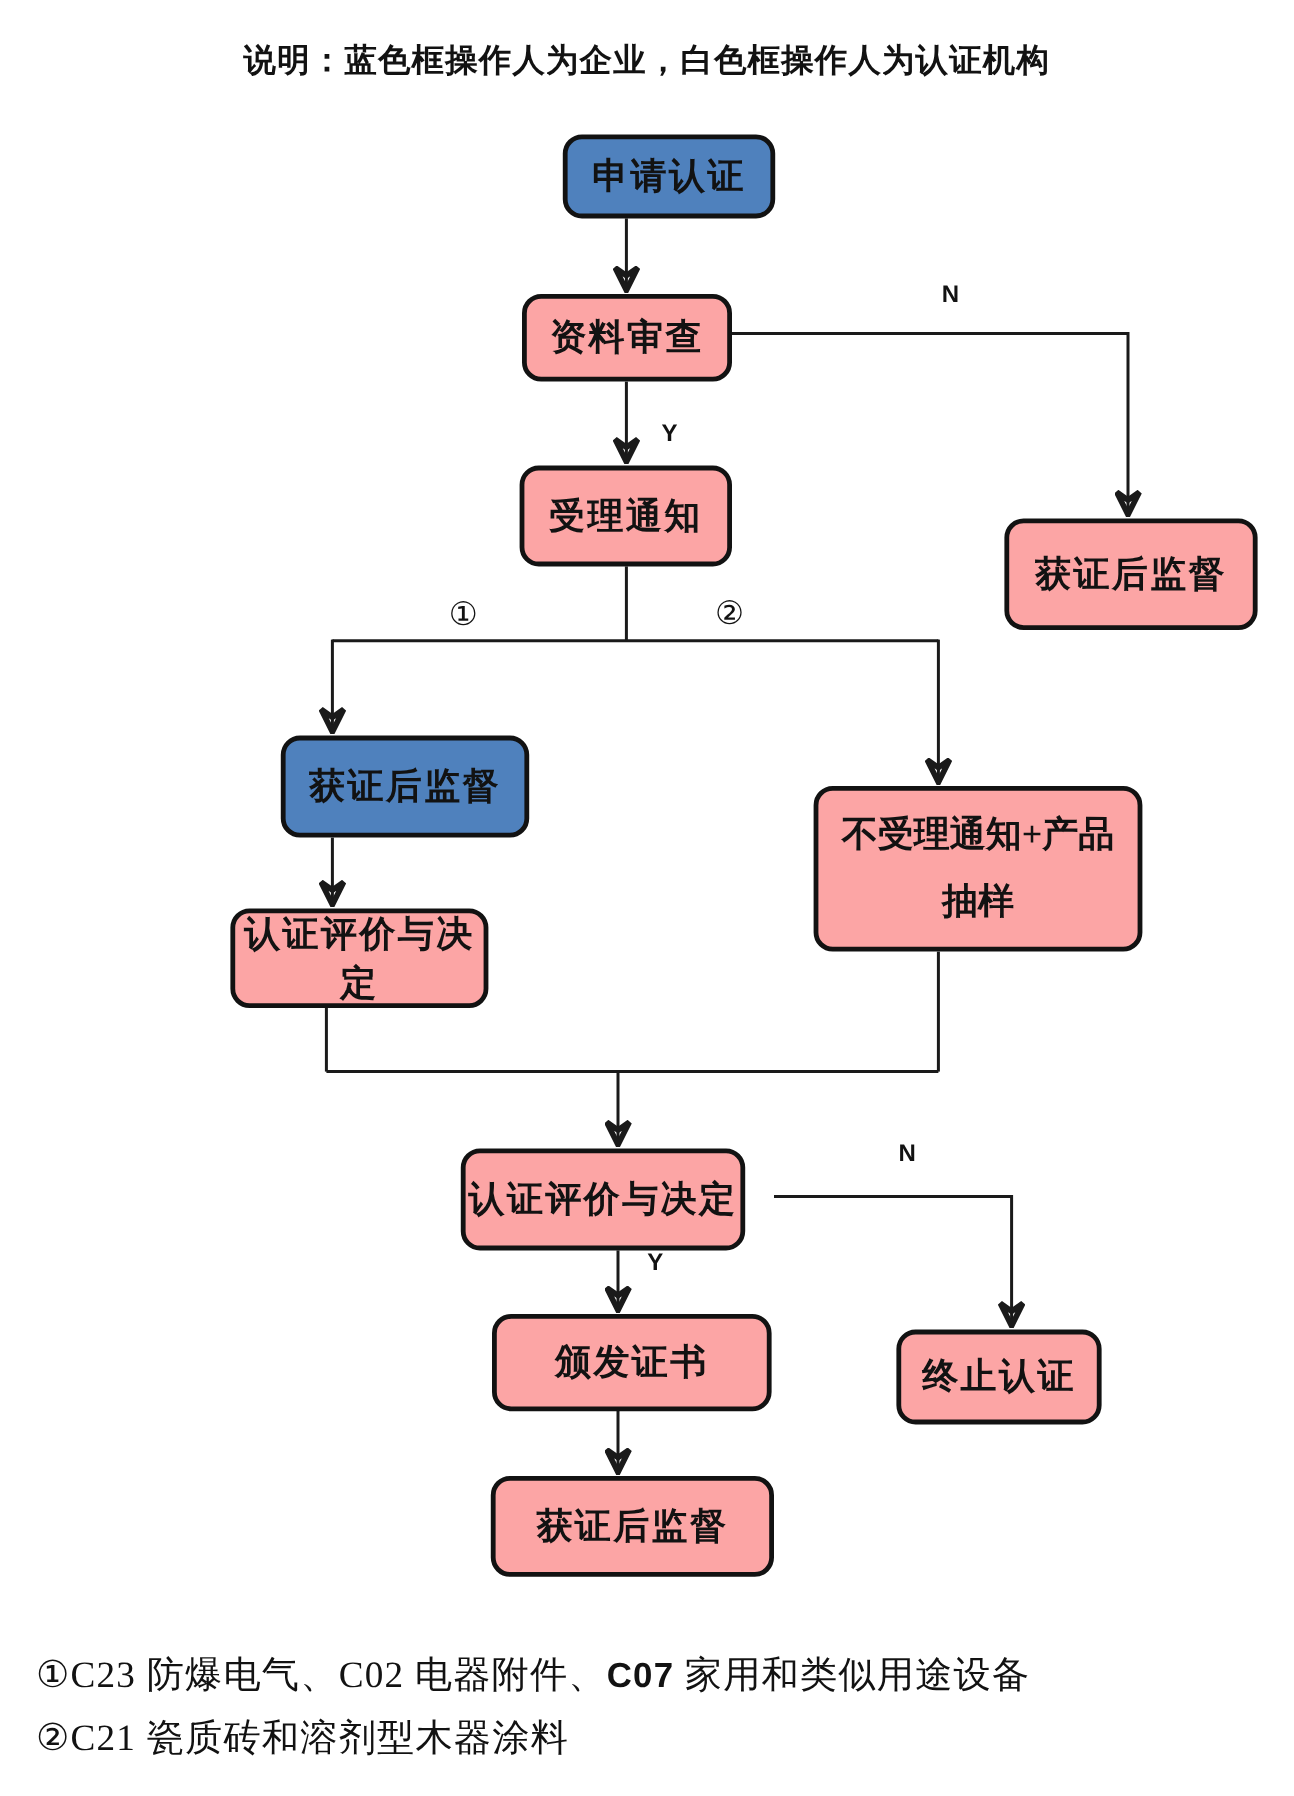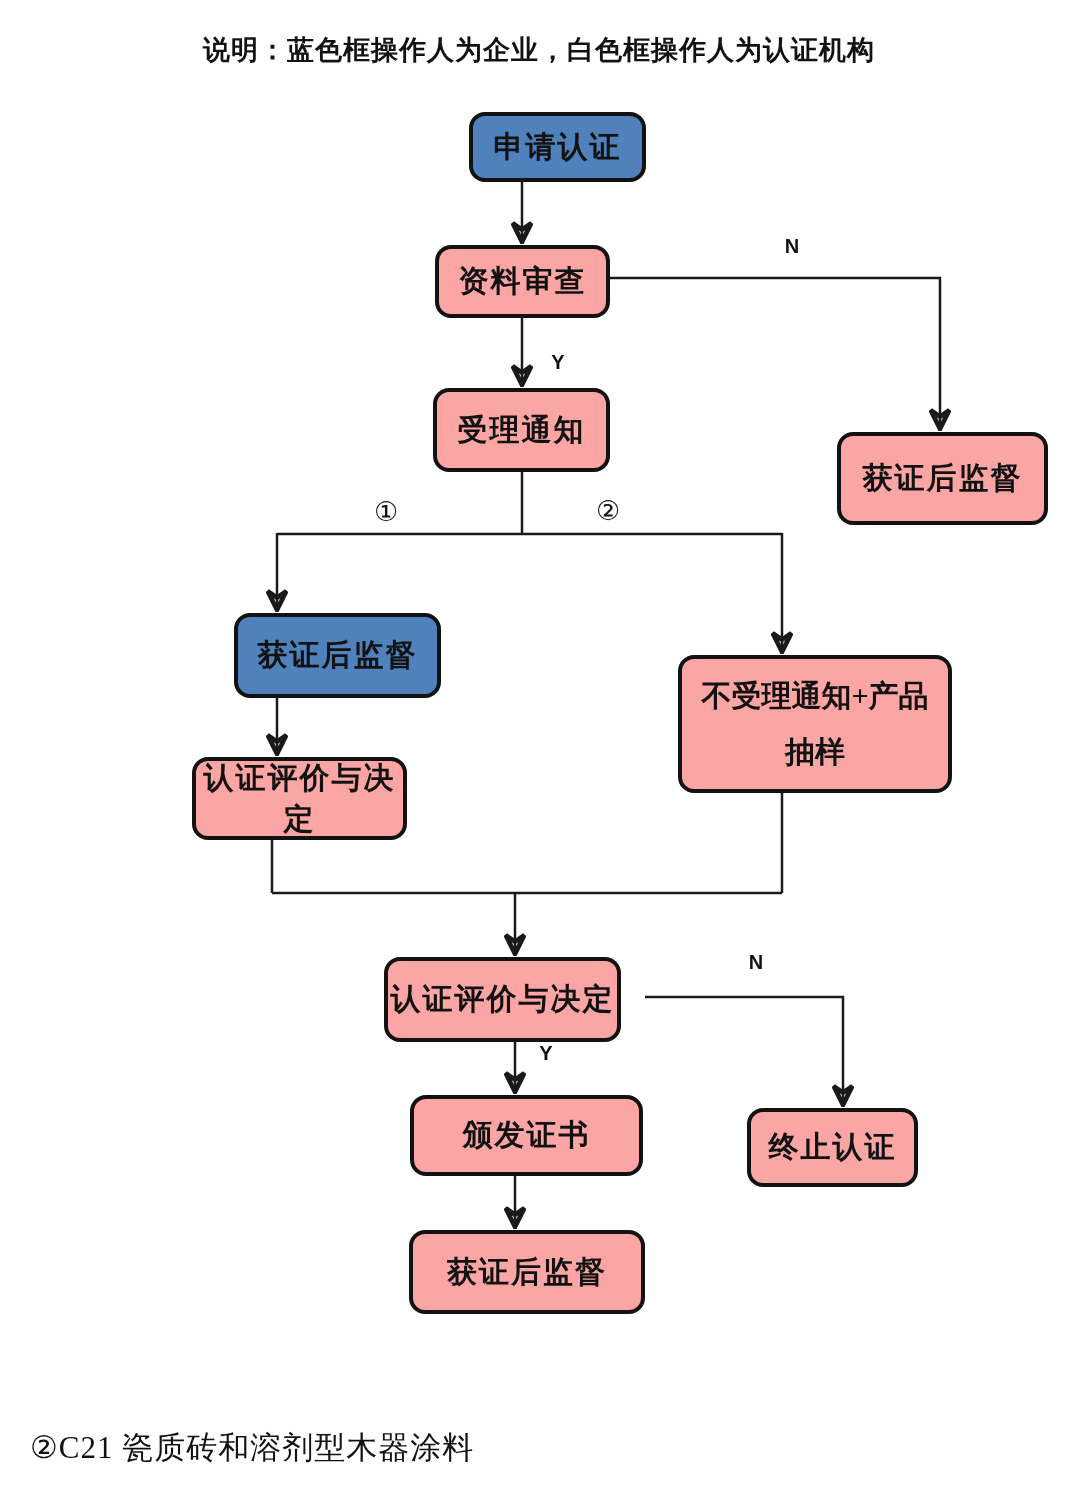--- a/index.html
+++ b/index.html
@@ -107,15 +107,18 @@
     <span>获证后监督</span>
   </div>
 
   <div class="edge-label" style="left:792px;top:246px">N</div>
   <div class="edge-label" style="left:558px;top:362px">Y</div>
   <div class="edge-label circ" style="left:386px;top:512px">①</div>
   <div class="edge-label circ" style="left:608px;top:511px">②</div>
   <div class="edge-label" style="left:756px;top:962px">N</div>
   <div class="edge-label" style="left:546px;top:1053px">Y</div>
 
+  <div class="footnote" style="top:1375px">
+    <span>①C23 防爆电气、C02 电器附件、</span><span class="code-bold">C07</span><span> 家用和类似用途设备</span>
+  </div>
   <div class="footnote" style="top:1427px">②C21 瓷质砖和溶剂型木器涂料</div>
 
 </div>
 
 </body></html>

